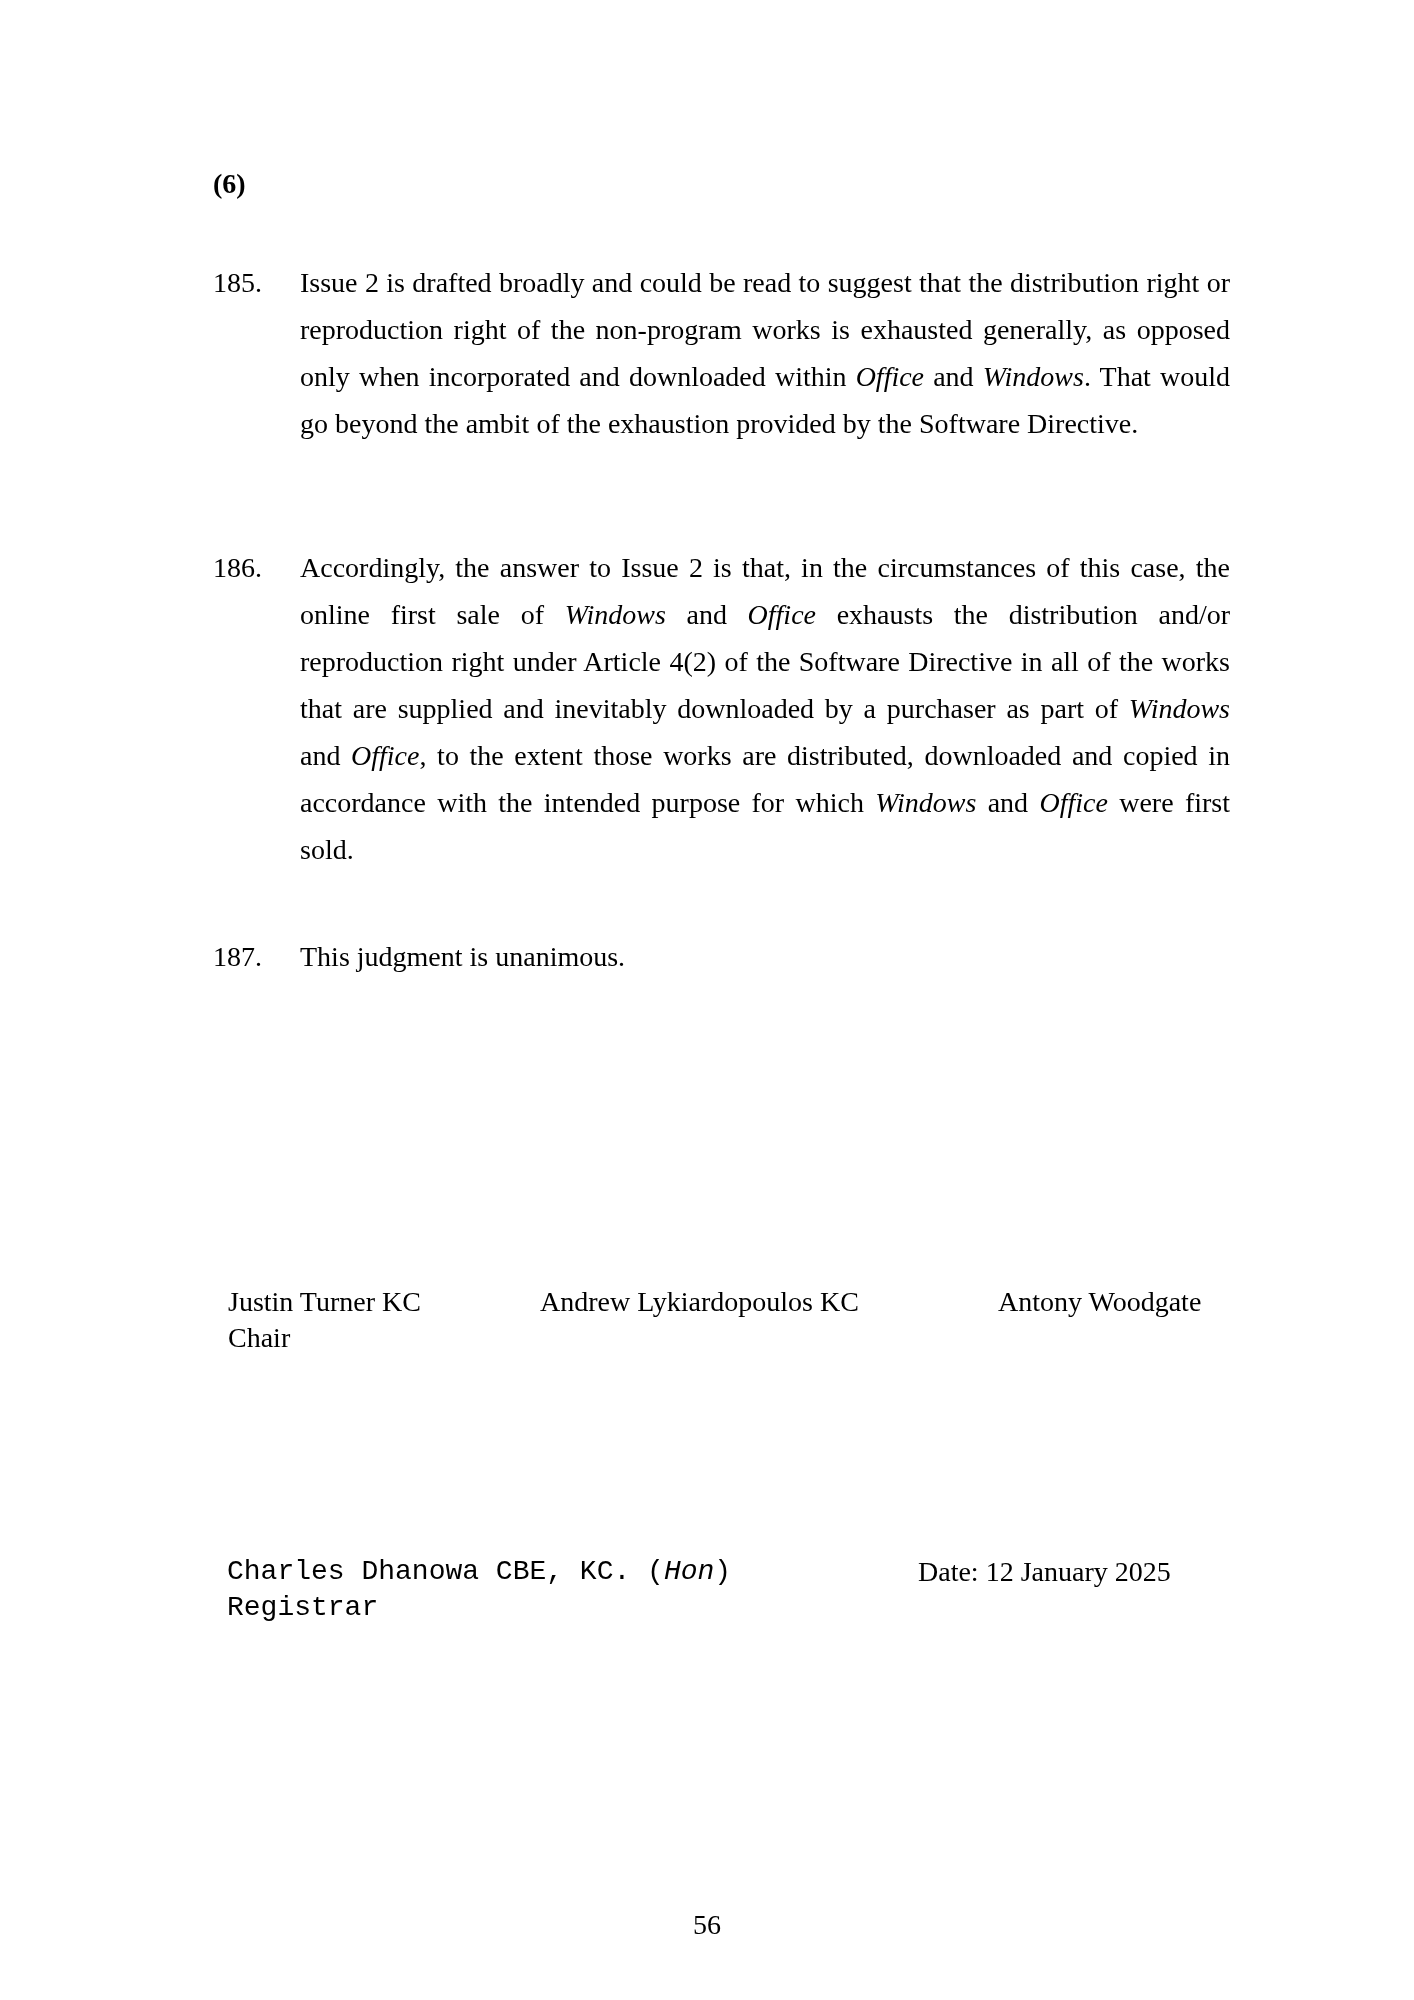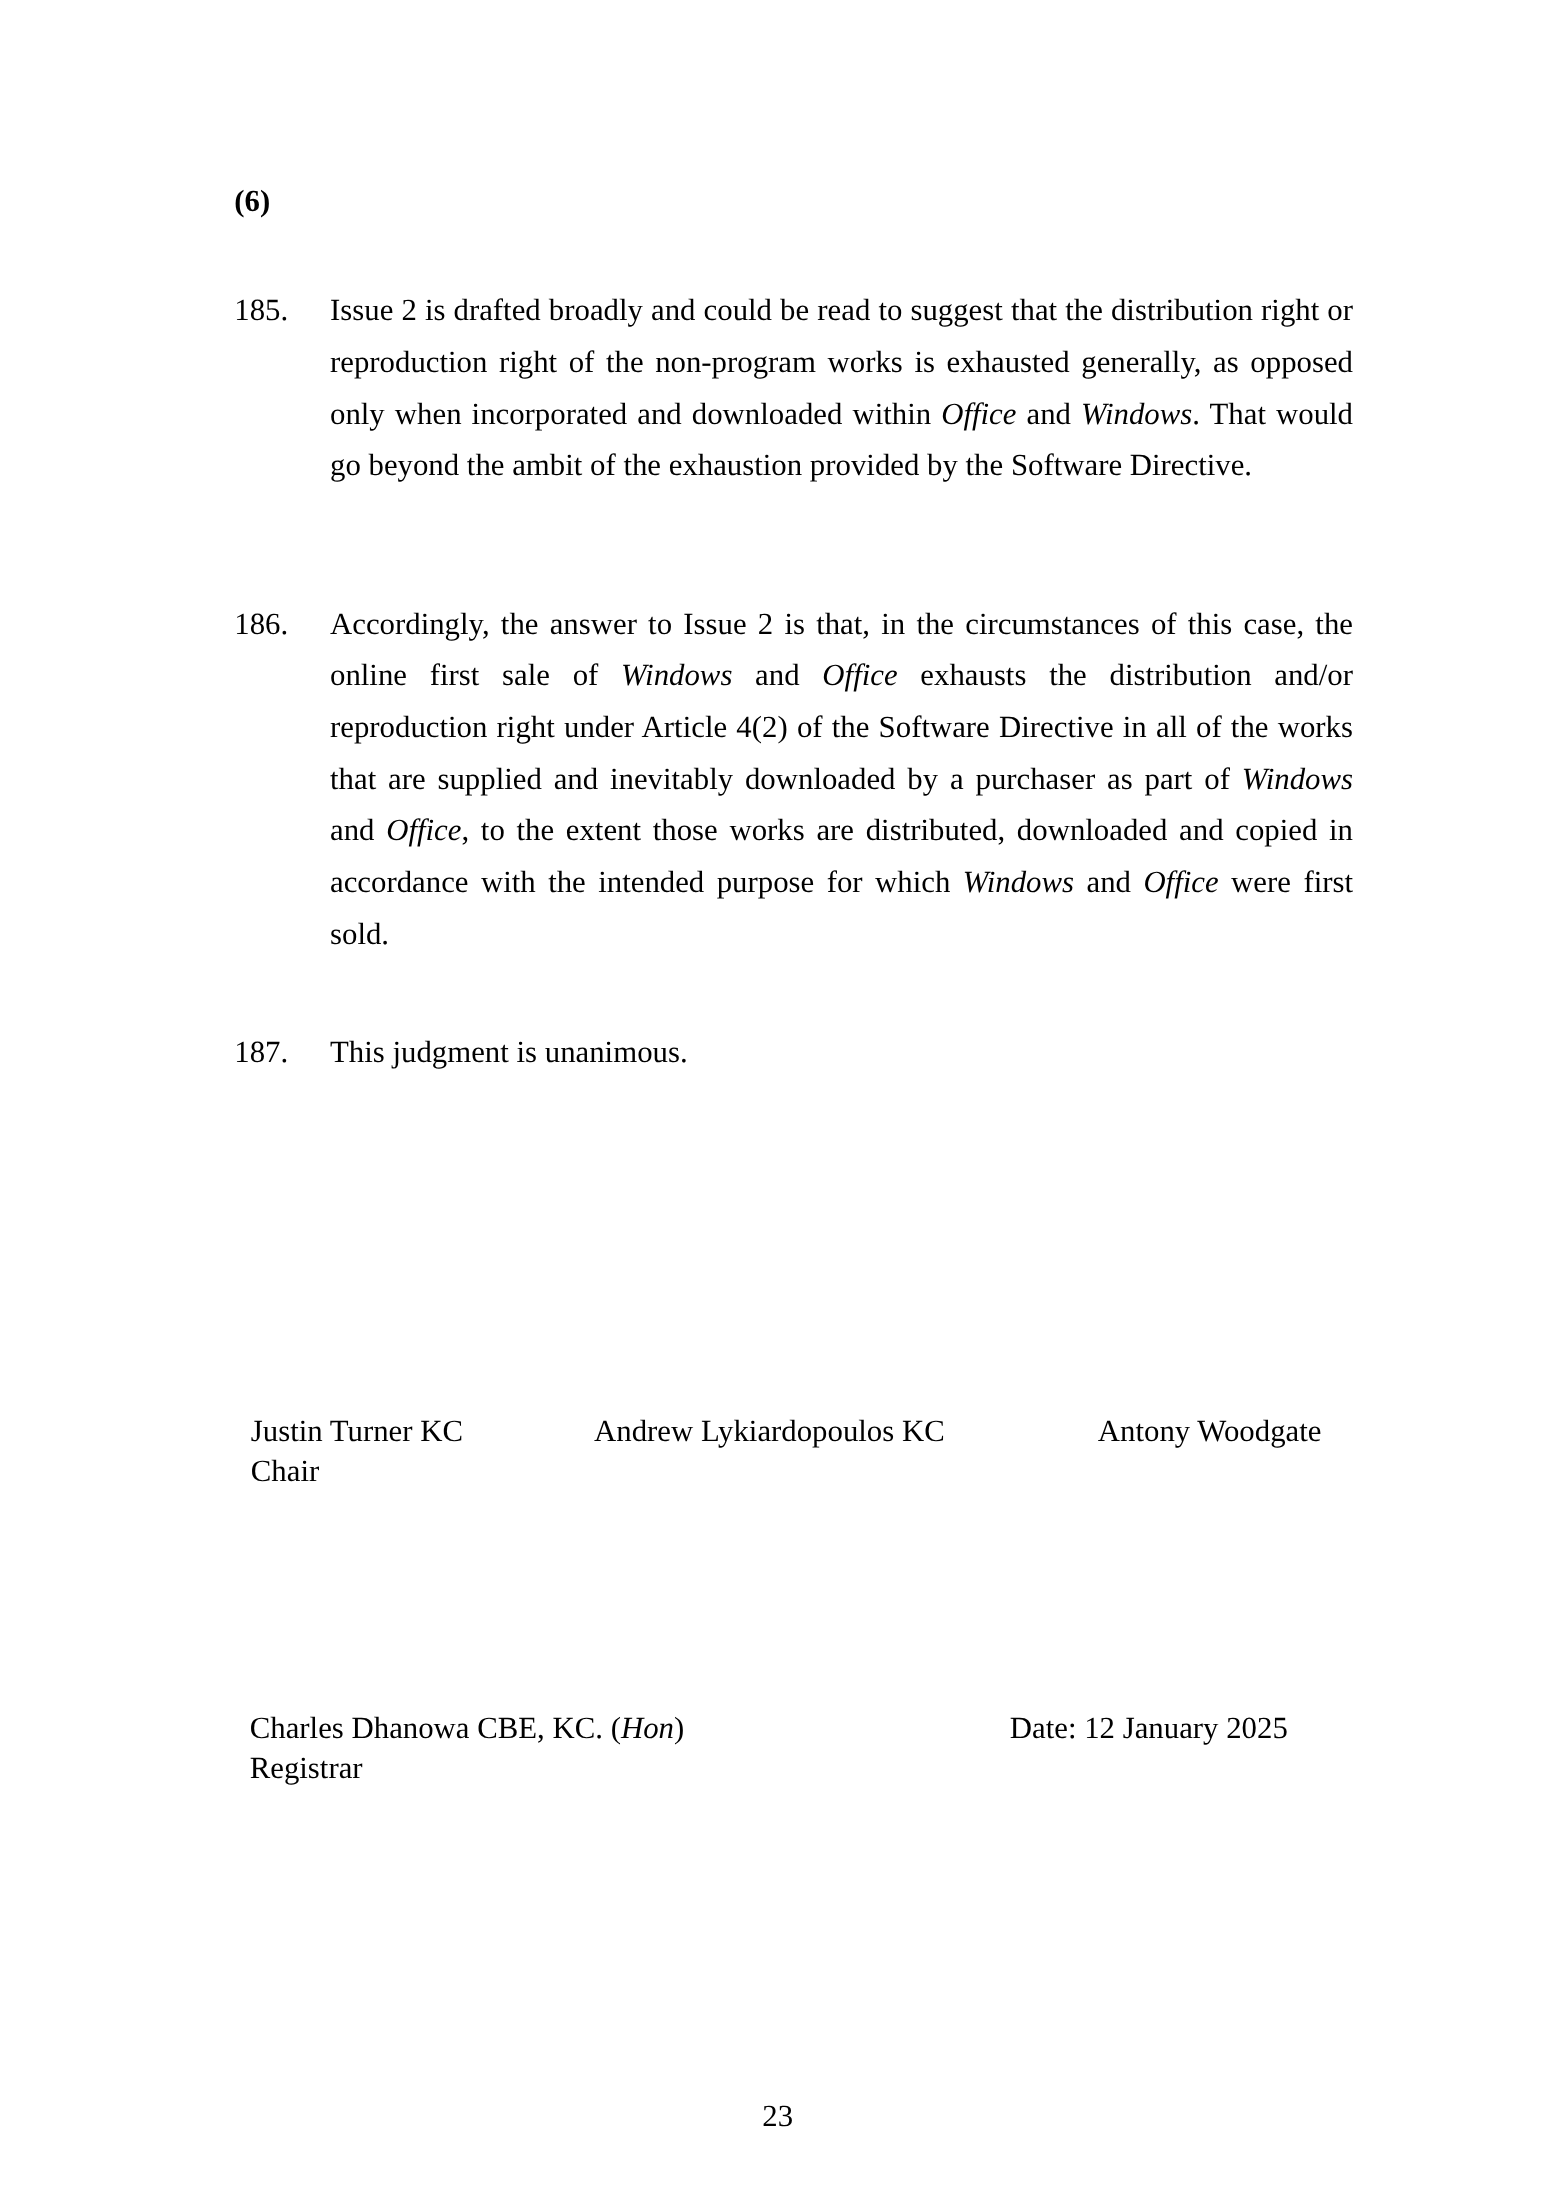--- a/index.html
+++ b/index.html
@@ -56,20 +56,21 @@
   }
   .sig-1 { left: 228px; }
   .sig-2 { left: 540px; }
   .sig-3 { left: 998px; }
   .registrar {
     position: absolute;
     left: 227px;
     top: 1554px;
     line-height: 36px;
     white-space: nowrap;
+    font-family: Liberation Mono, monospace;
   }
   .date-line {
     position: absolute;
     left: 918px;
     top: 1554px;
     line-height: 36px;
     white-space: nowrap;
   }
   .page-number {
     position: absolute;
@@ -117,15 +118,15 @@
     <div>Antony Woodgate</div>
   </div>
 
   <div class="registrar">
     <div>Charles Dhanowa CBE, KC. (<i>Hon</i>)</div>
     <div>Registrar</div>
   </div>
 
   <div class="date-line">Date: 12 January 2025</div>
 
-  <div class="page-number">23</div>
+  <div class="page-number">56</div>
 
 </div>
 
 </body></html>

